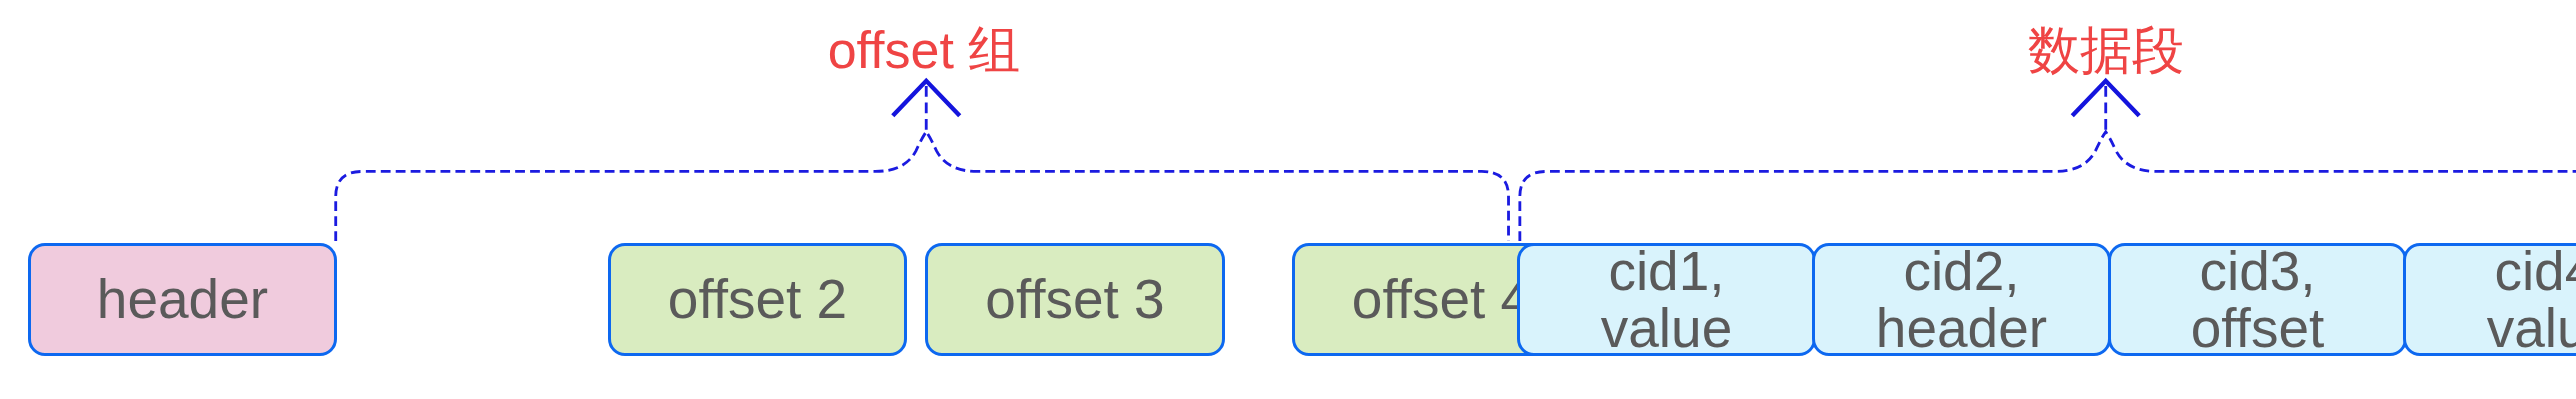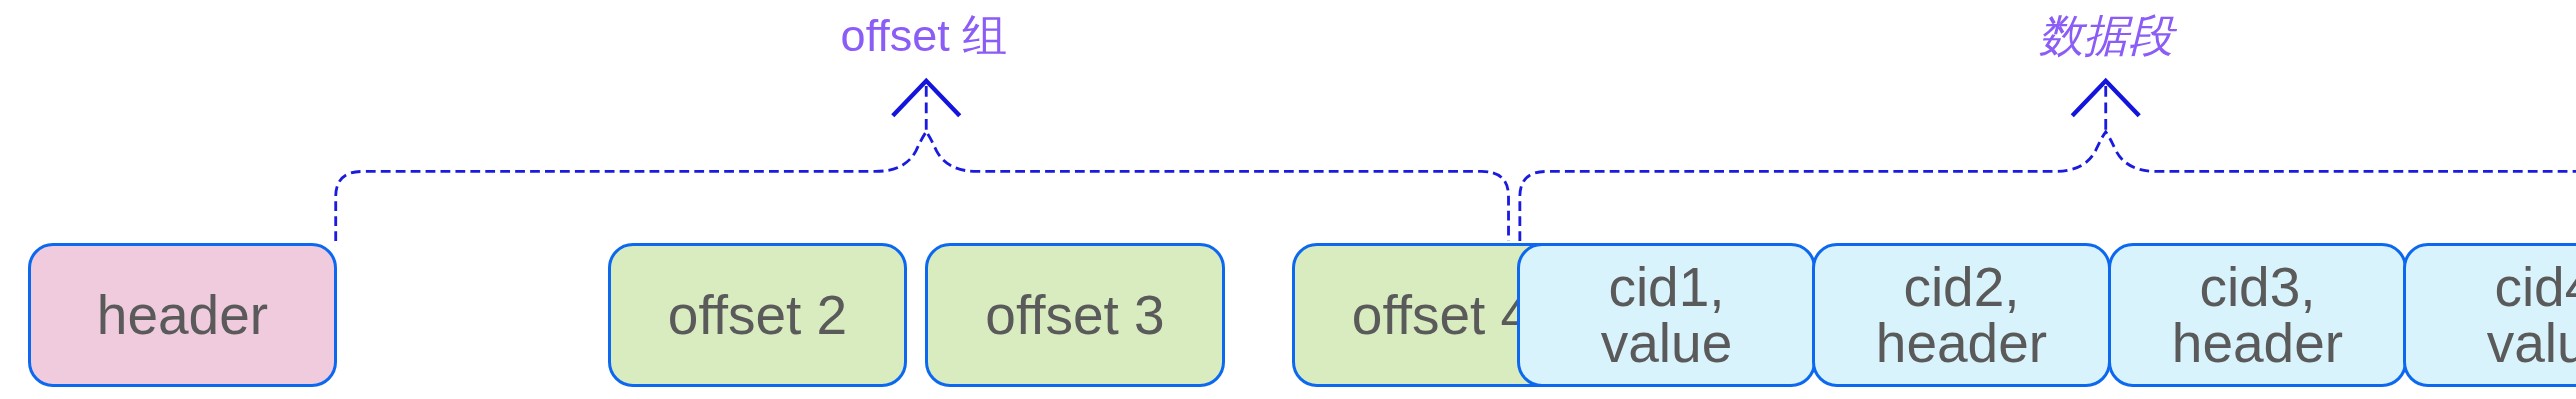--- a/index.html
+++ b/index.html
@@ -6,29 +6,29 @@
   #canvas {
     position: relative;
     width: 2738px;
     height: 399px;
     background: #ffffff;
     overflow: hidden;
     font-family: "Liberation Sans", "DejaVu Sans", sans-serif;
   }
   .annotation-label {
     position: absolute;
-    top: 12px;
+    top: 23px;
     transform: translateX(-50%);
-    font-size: 45px;
+    font-size: 52px;
     line-height: 1.05;
-    color: #8b5cf6;
+    color: #ef4444;
     white-space: nowrap;
   }
   #label-offset-group { left: 924px; }
-  #label-data-segment { left: 2106px; font-style: italic; }
+  #label-data-segment { left: 2106px; }
 
   svg.overlay {
     position: absolute;
     left: 0; top: 0;
     width: 2738px;
     height: 399px;
     pointer-events: none;
   }
   .brace {
     fill: none;
@@ -46,24 +46,24 @@
     fill: none;
     stroke: #1414dd;
     stroke-width: 8.5;
     stroke-linejoin: miter;
     stroke-linecap: butt;
   }
 
   .seg-box {
     position: absolute;
     top: 243px;
-    height: 144px;
+    height: 113px;
     box-sizing: border-box;
     border: 3.6px solid #0d68f0;
-    border-radius: 25px;
+    border-radius: 17px;
     display: flex;
     align-items: center;
     justify-content: center;
     text-align: center;
     font-size: 55px;
     line-height: 1.02;
     color: #5a5a5a;
     white-space: pre-line;
     background: #ffffff;
   }
@@ -102,18 +102,18 @@
 
   <div class="seg-box seg-header" id="seg-0">header</div>
   <div class="seg-box seg-offset" id="seg-2">offset 2</div>
   <div class="seg-box seg-offset" id="seg-3">offset 3</div>
   <div class="seg-box seg-offset" id="seg-4">offset 4</div>
   <div class="seg-box seg-data" id="seg-5">cid1,
 value</div>
   <div class="seg-box seg-data" id="seg-6">cid2,
 header</div>
   <div class="seg-box seg-data" id="seg-7">cid3,
-header</div>
+offset</div>
   <div class="seg-box seg-data" id="seg-8">cid4,
 value</div>
 
 </div>
 
 
 </body></html>

